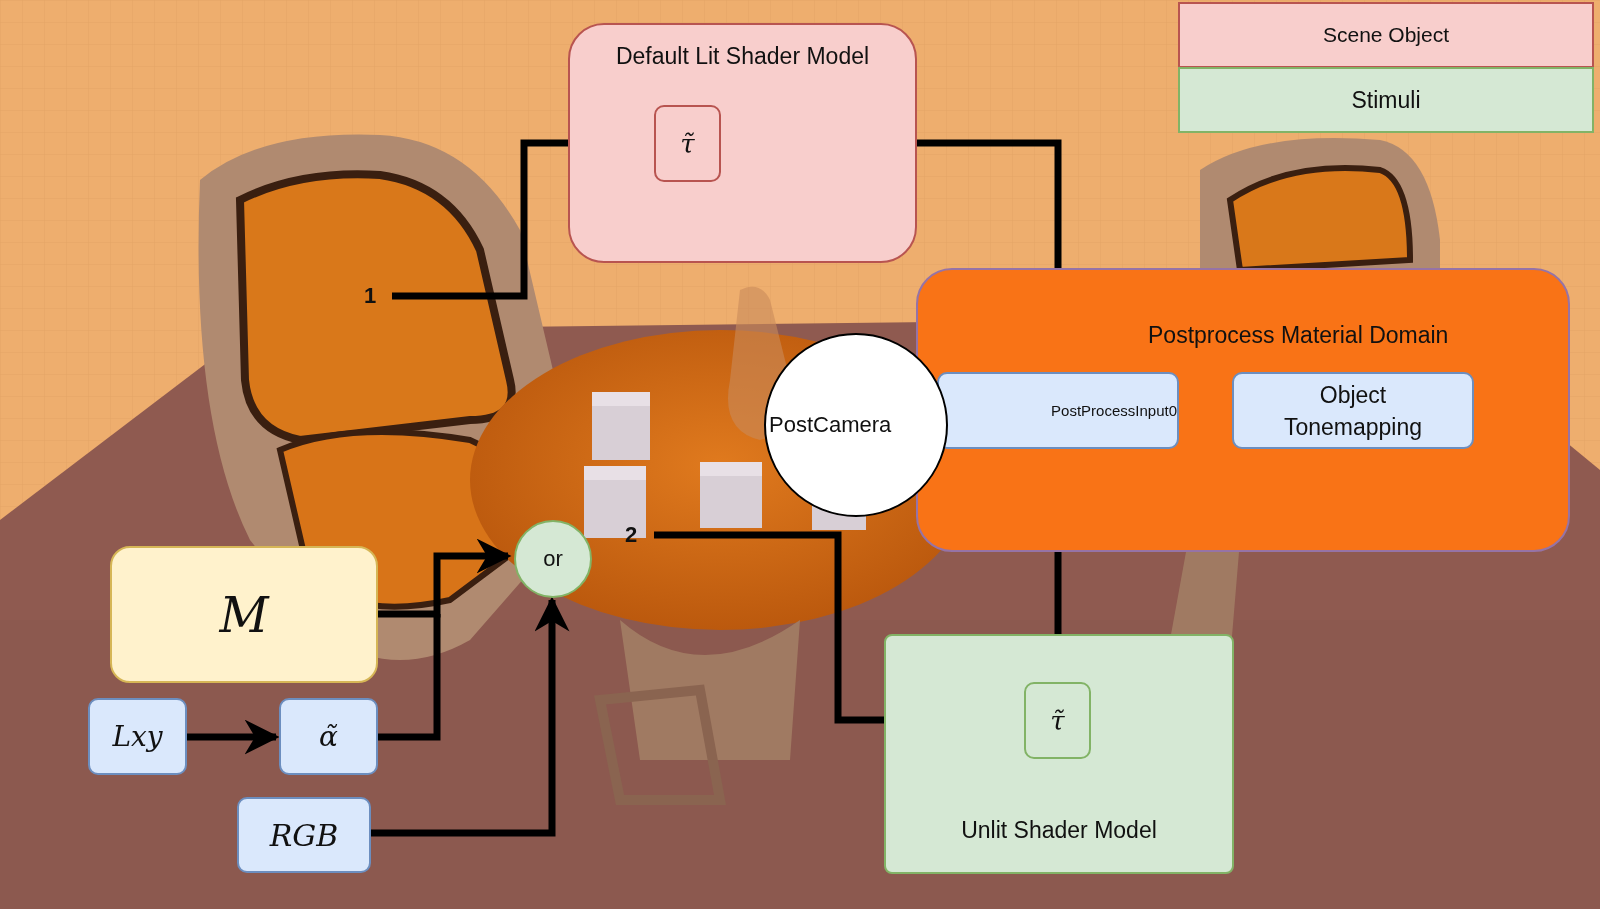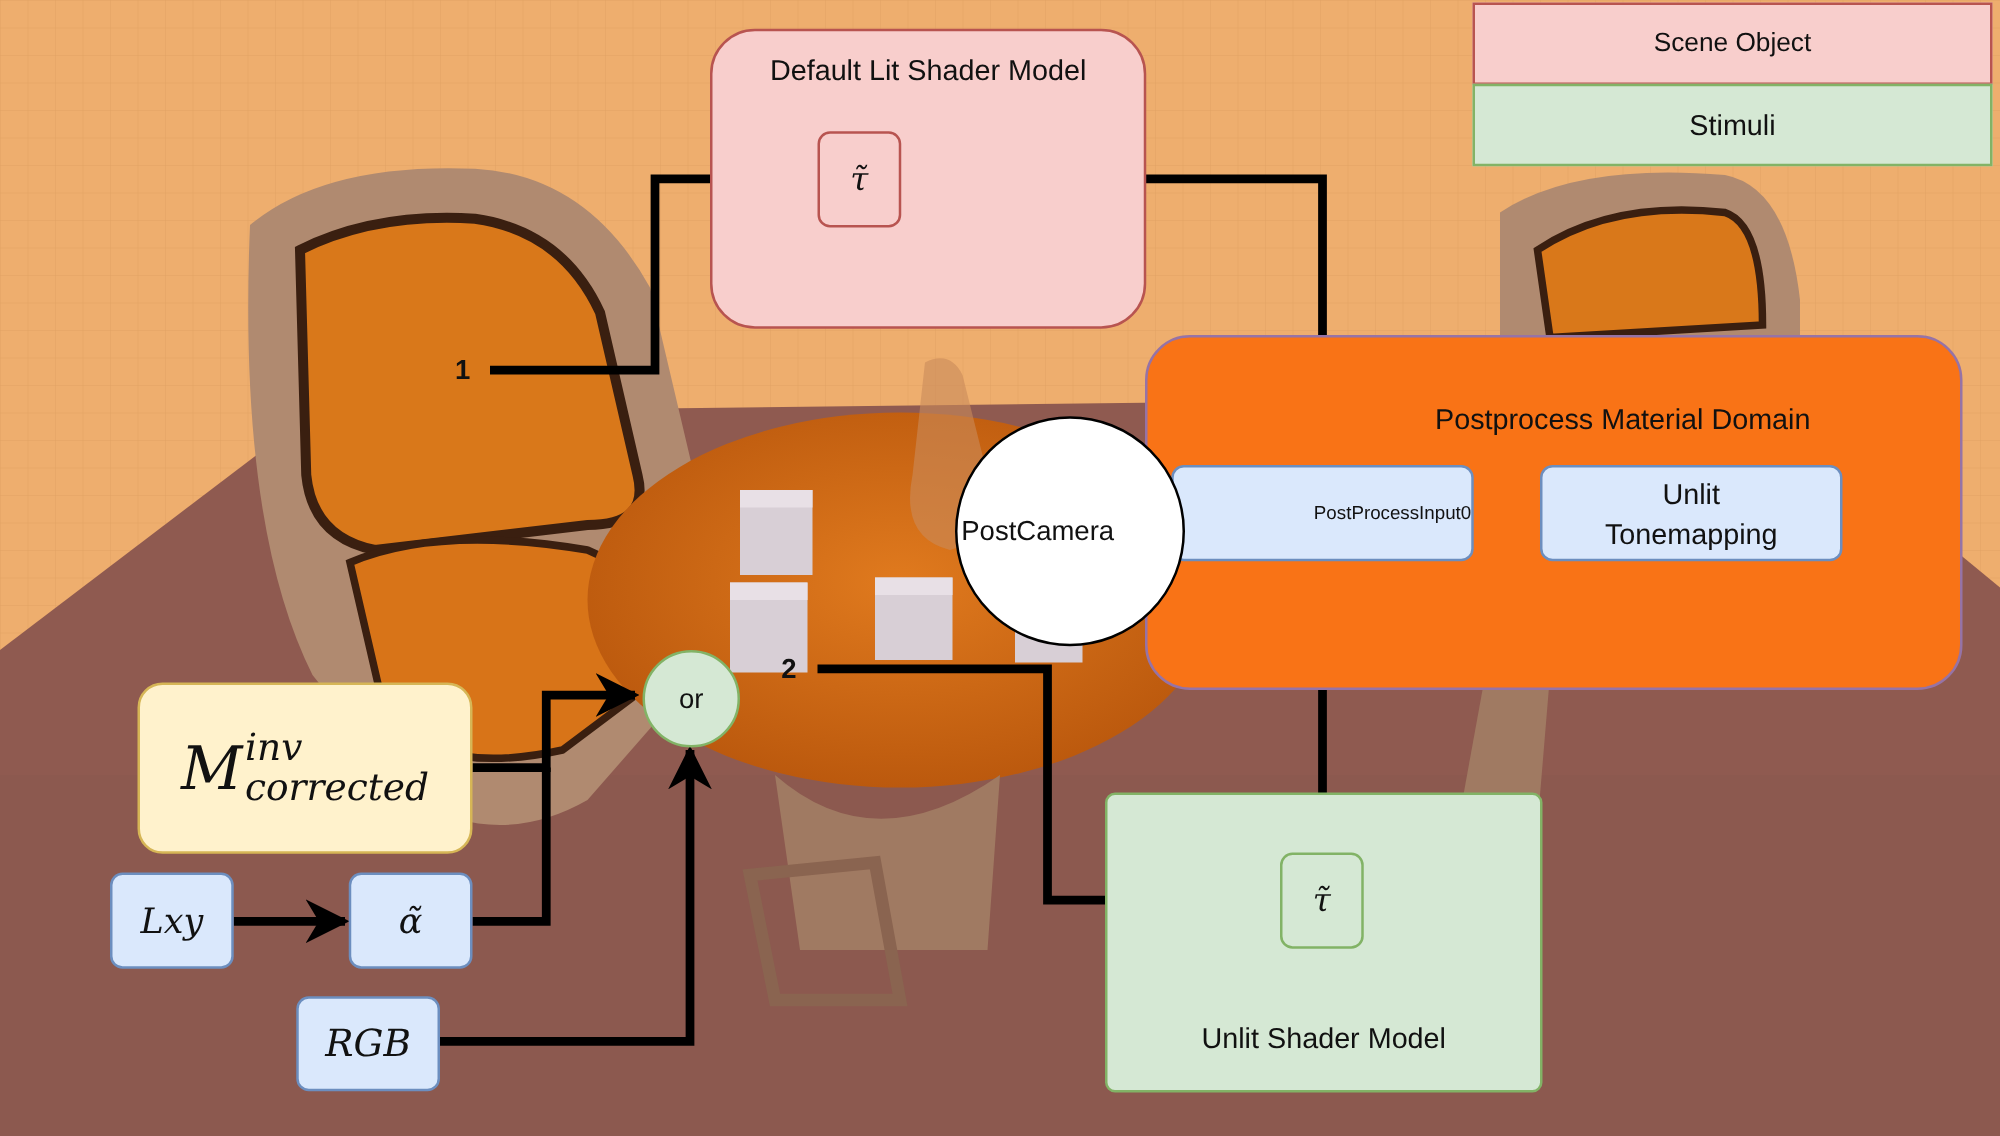--- a/index.html
+++ b/index.html
@@ -93,52 +93,48 @@
   <span>τ̃</span>
 </div>
 
 <div class="box purple" style="left:916px;top:268px;width:654px;height:284px;border-radius:36px;">
   <span class="container-title" style="top:52px;left:230px;">Postprocess Material Domain</span>
 </div>
 <div class="box blue" style="left:937px;top:372px;width:242px;height:77px;border-radius:10px;font-size:15px;justify-content:flex-end;">
   <span>PostProcessInput0</span>
 </div>
 <div class="box blue" style="left:1232px;top:372px;width:242px;height:77px;border-radius:10px;font-size:23px;line-height:32px;padding:0 30px;">
-  <span>Unlit Tonemapping</span>
+  <span>Object Tonemapping</span>
 </div>
 
 <div class="box" style="left:764px;top:333px;width:184px;height:184px;border-radius:50%;background:#fff;border:2px solid #000;font-size:22px;justify-content:flex-start;padding-left:3px;">
   <span>PostCamera</span>
 </div>
 
 <div class="box green" style="left:884px;top:634px;width:350px;height:240px;border-radius:8px;">
   <span class="container-title" style="bottom:28px;left:0;right:0;">Unlit Shader Model</span>
 </div>
 <div class="box green math" style="left:1024px;top:682px;width:67px;height:77px;border-radius:10px;font-size:26px;">
   <span>τ̃</span>
 </div>
 
 <div class="box green" style="left:514px;top:520px;width:78px;height:78px;border-radius:50%;font-size:22px;">
   <span>or</span>
 </div>
 
 <div class="box yellow math" style="left:110px;top:546px;width:268px;height:137px;border-radius:20px;">
   <span style="font-size:48px;">M</span>
-  <span style="display:inline-flex;flex-direction:column;line-height:1;margin-left:2px;">
-    <span style="font-size:30px;text-align:left;margin-bottom:2px;">inv</span>
-    <span style="font-size:30px;">corrected</span>
-  </span>
 </div>
 
 <div class="box blue math" style="left:88px;top:698px;width:99px;height:77px;border-radius:10px;font-size:28px;">
   <span>Lxy</span>
 </div>
 
 <div class="box blue math" style="left:279px;top:698px;width:99px;height:77px;border-radius:10px;font-size:28px;">
   <span>α̃</span>
 </div>
 
-<div class="box blue math" style="left:237px;top:797px;width:115px;height:76px;border-radius:10px;font-size:30px;">
+<div class="box blue math" style="left:237px;top:797px;width:134px;height:76px;border-radius:10px;font-size:30px;">
   <span>RGB</span>
 </div>
 
 <span class="num" style="left:364px;top:283px;">1</span>
 <span class="num" style="left:625px;top:522px;">2</span>
 
 </body></html>

